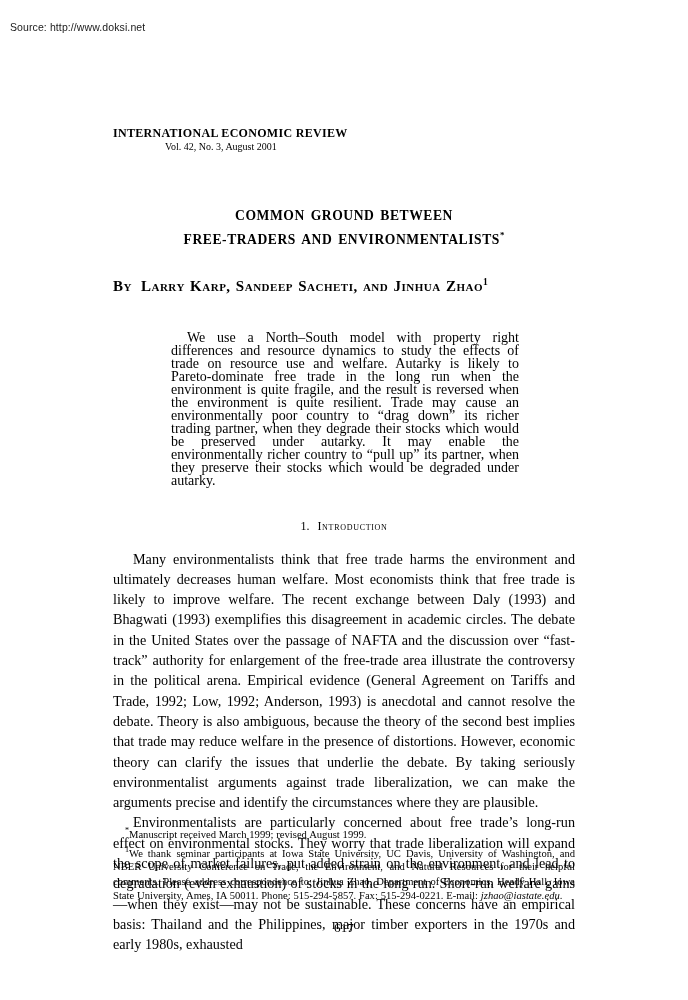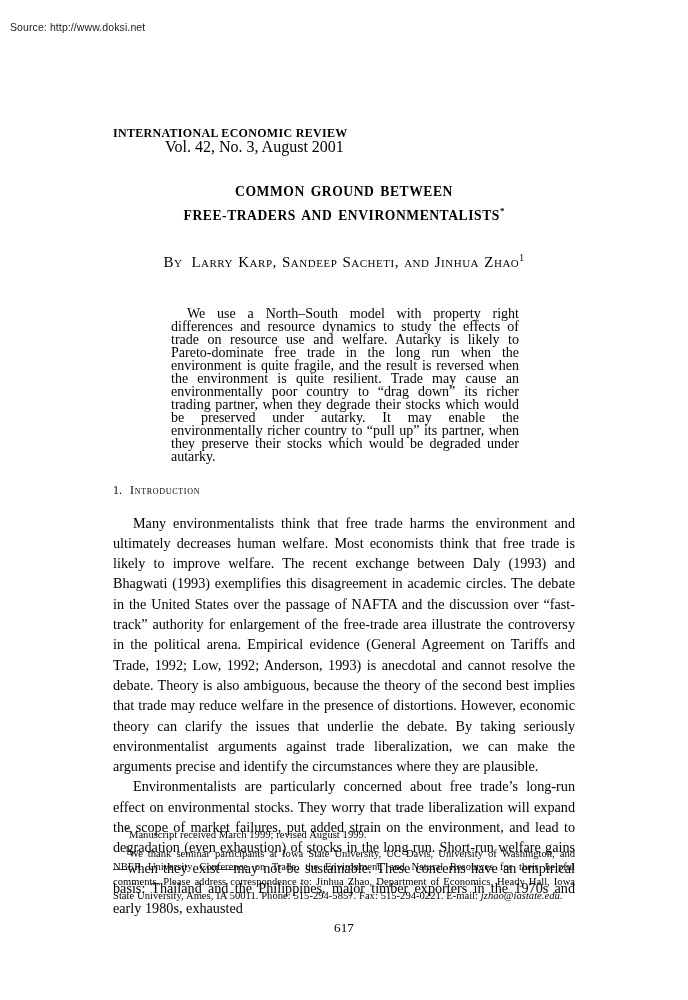--- a/index.html
+++ b/index.html
@@ -46,53 +46,54 @@
     margin-bottom: 0;
   }
   .journal-name {
     font-weight: bold;
     font-size: 12px;
     letter-spacing: 0.3px;
     line-height: 13px;
     text-align: left;
   }
   .journal-issue {
-    font-size: 16px;
+    font-size: 10px;
     line-height: 14px;
     text-align: left;
     padding-left: 52px;
   }
 
   
   .title-block {
     text-align: center;
-    margin-top: 28px;
+    margin-top: 52px;
   }
   .title-line {
     font-weight: bold;
     font-size: 13.6px;
     letter-spacing: 0.55px;
     line-height: 19.5px;
     word-spacing: 2px;
   }
   .title-line sup {
     font-size: 9px;
     font-weight: bold;
     vertical-align: super;
     letter-spacing: 0;
   }
 
   
   .authors {
-    text-align: center;
+    text-align: left;
     margin-top: 28px;
     font-size: 15px;
     font-variant: small-caps;
     letter-spacing: 0.5px;
     word-spacing: 1px;
+    font-weight: bold;
   }
   .authors sup {
     font-size: 9.5px;
     font-variant: normal;
     vertical-align: super;
   }
   .authors .by {
     margin-right: 9px;
   }
 
@@ -113,22 +114,22 @@
     margin-right: 56px;
     font-size: 14px;
     line-height: 13px;
     text-align: justify;
     text-indent: 16px;
     word-spacing: 0.2px;
   }
 
   
   .section-head {
-    text-align: left;
-    margin-top: 20px;
+    text-align: center;
+    margin-top: 32px;
     font-size: 12px;
     font-variant: small-caps;
     letter-spacing: 0.7px;
   }
   .section-head .num {
     font-variant: normal;
     margin-right: 8px;
     letter-spacing: 0;
   }
 

